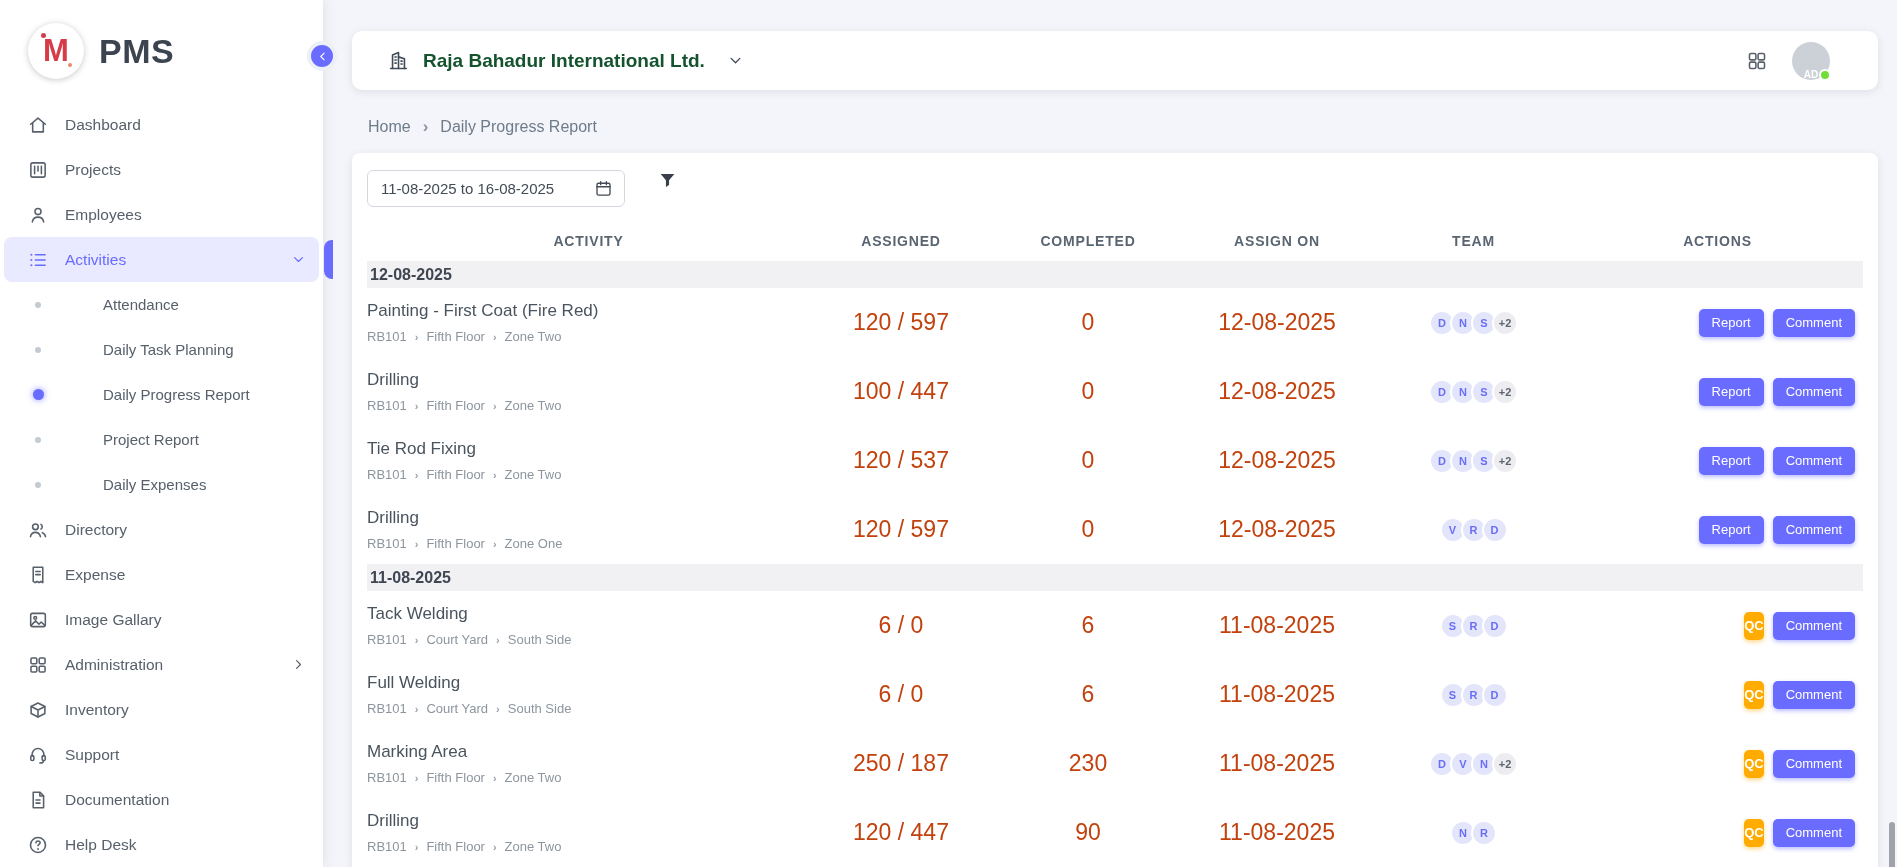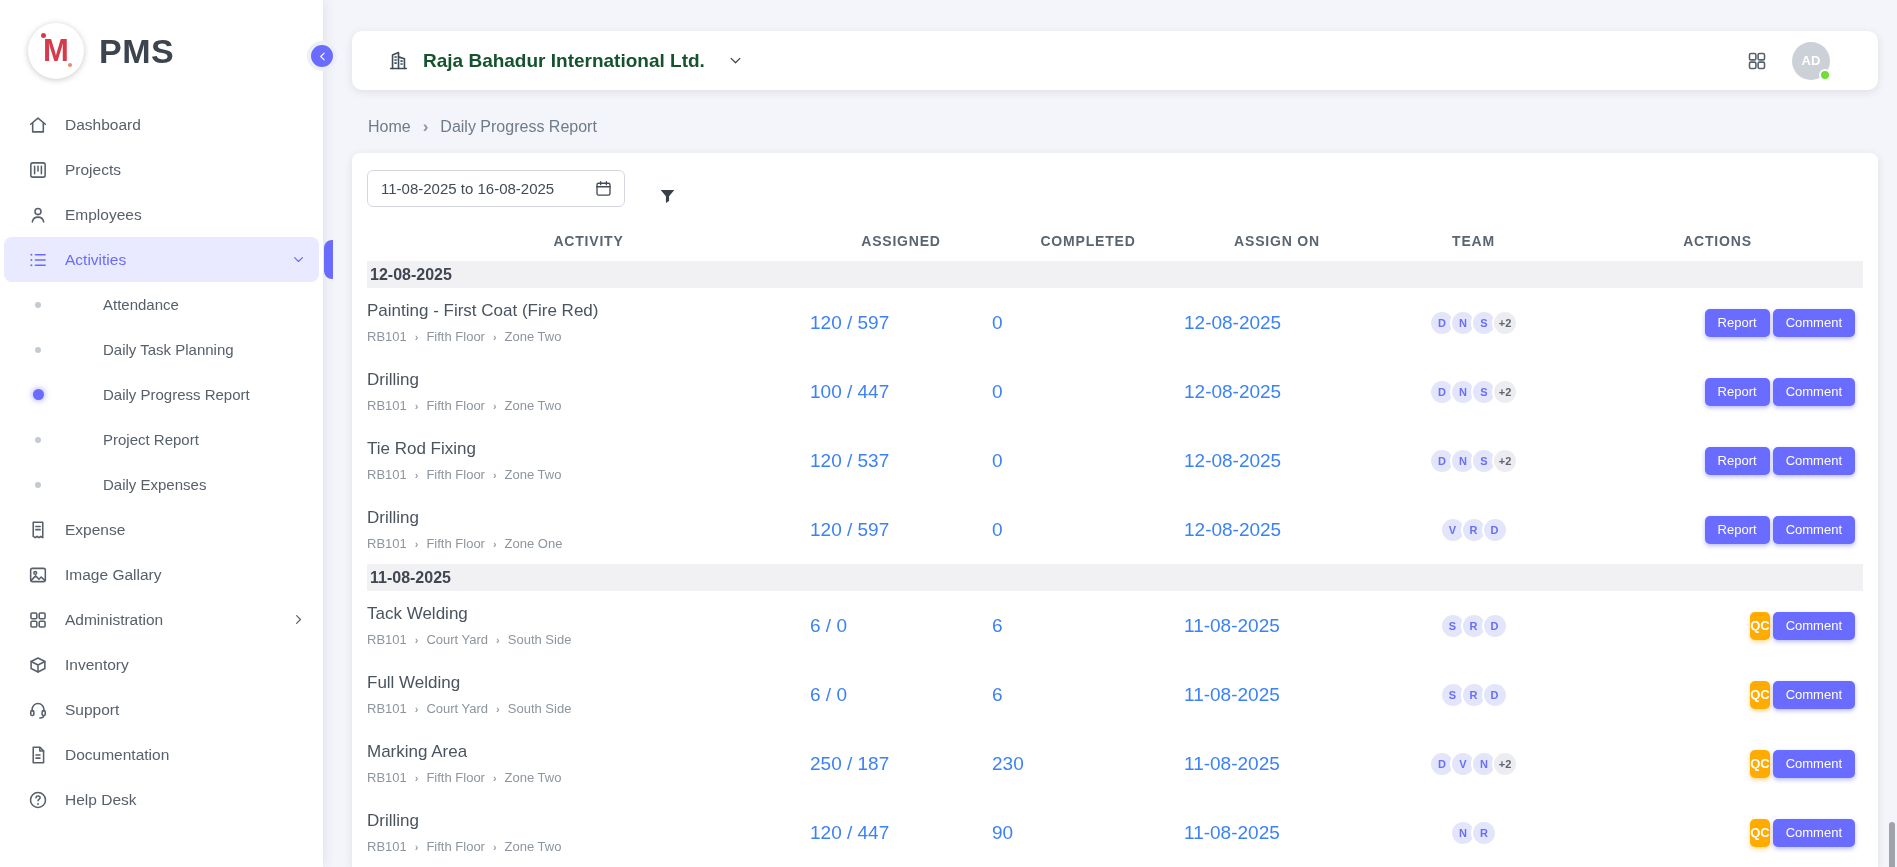--- a/index.html
+++ b/index.html
@@ -43,49 +43,49 @@
   .navbar{height:59px;background:#fff;border-radius:10px;box-shadow:0 2px 8px rgba(76,78,100,.12);display:flex;align-items:center;padding:0 48px 0 35px;flex:none}
   .company{display:flex;align-items:center;gap:13px;cursor:pointer;color:#414b57}
   .co-icon{display:flex}
   .co-icon svg{width:23px;height:23px}
   .company-name{font-size:19px;font-weight:700;color:#14532d}
   .chev-dn{display:flex;margin-left:8px}
   .chev-dn svg{width:19px;height:19px}
   .nav-right{margin-left:auto;display:flex;align-items:center;gap:24px}
   .grid-btn{display:flex;cursor:pointer;color:#57606b}
   .grid-btn svg{width:22px;height:22px}
-  .avatar{width:38px;height:38px;border-radius:50%;background:#ccd1d8;color:#fff;font-weight:700;font-size:13px;display:flex;align-items:center;justify-content:center;position:relative;cursor:pointer}
+  .avatar{width:38px;height:38px;border-radius:50%;background:#ccd1d8;color:#fff;font-weight:700;font-size:10px;display:flex;align-items:flex-end;justify-content:center;position:relative;cursor:pointer}
   .status-dot{position:absolute;right:-1px;bottom:-1px;width:12px;height:12px;border-radius:50%;background:var(--success);border:2px solid #fff}
 
   .breadcrumb{display:flex;align-items:center;gap:12px;margin:27px 0 0 16px;font-size:16px;color:#6e7b89;flex:none;height:19px}
   .breadcrumb a{color:#6e7b89;text-decoration:none;cursor:pointer}
   .bc-sep{font-size:17px;color:#8b95a1;line-height:1;font-weight:700}
 
   .card{margin-top:17px;background:#fff;border-radius:8px 8px 0 0;box-shadow:0 2px 8px rgba(76,78,100,.12);padding:17px 15px 0;flex:1;overflow:hidden}
-  .toolbar{display:flex;align-items:flex-end;gap:32px}
+  .toolbar{display:flex;align-items:flex-start;gap:32px}
   .date-input{width:258px;height:37px;border:1px solid #d4d8de;border-radius:6px;display:flex;align-items:center;justify-content:space-between;padding:0 11px 0 13px;font-size:15px;color:#434b55;cursor:pointer;background:#fff}
   .cal-icon{display:flex;color:#434b55}
   .cal-icon svg{width:19px;height:19px}
   .filter-btn{display:flex;cursor:pointer;color:#39404a}
   .filter-btn svg{width:21px;height:21px}
 
   .thead,.trow{display:grid;grid-template-columns:443px 182px 192px 186px 207px 281px;align-items:center}
   .thead{height:40px;margin-top:14px}
   .th{text-align:center;font-size:14px;font-weight:700;color:#5a6572;letter-spacing:.8px}
   .group-row{height:27px;background:#f1f1f4;display:flex;align-items:center;padding-left:3px;font-size:16px;font-weight:700;color:#3f4652}
   .trow{height:69px}
   .activity-name{font-size:17px;color:#4a545e;margin-bottom:8px}
   .path{display:flex;align-items:center;gap:8px;font-size:13px;color:#8d959e}
   .psep{font-size:11px;color:#99a1aa;font-weight:700}
-  .cell-c{text-align:left;font-size:19px;color:#3b82f6}
+  .cell-c{text-align:center;font-size:23px;color:#c2410c}
   .team-cell{display:flex;justify-content:center}
   .t-avatar{width:26px;height:26px;border-radius:50%;background:#e3e5fb;color:#6a6ef5;font-size:11px;font-weight:700;display:flex;align-items:center;justify-content:center;border:2px solid #fff;flex:none}
   .t-avatar + .t-avatar{margin-left:-5px}
   .t-more{background:#ededf1;color:#5d6570}
-  .actions-cell{display:flex;justify-content:flex-end;gap:3px;padding-right:3px}
+  .actions-cell{display:flex;justify-content:flex-end;gap:9px;padding-right:3px}
   .btn{height:28px;border:none;border-radius:5px;color:#fff;font-size:13px;font-weight:500;padding:0 13px;cursor:pointer;font-family:inherit;display:flex;align-items:center}
   .btn.primary{background:var(--primary);box-shadow:0 2px 4px rgba(105,108,255,.45)}
   .btn.warning{background:var(--warning);box-shadow:0 2px 4px rgba(255,171,0,.45);font-weight:700;padding:0 0}
 
   .scroll-thumb{position:absolute;right:2px;top:822px;width:6px;height:60px;border-radius:3px;background:#a0a3a9;z-index:9}
 </style>
 </head>
 <body>
 
 <div class="app">
@@ -166,20 +166,31 @@
           <span class="bullet-wrap">
             <span class="bullet"></span>
           </span>
           <span class="sub-label">Project Report</span>
         </div>
         <div class="sub-item">
           <span class="bullet-wrap">
             <span class="bullet"></span>
           </span>
           <span class="sub-label">Daily Expenses</span>
+        </div>
+        <div class="m-item">
+          <span class="mi">
+            <svg viewBox="0 0 24 24" fill="none" stroke="currentColor" stroke-width="1.7" stroke-linecap="round" stroke-linejoin="round" aria-hidden="true">
+              <circle cx="9.2" cy="8.5" r="3.1"></circle>
+              <path d="M3.8 19.3c.6-3 2.8-4.7 5.4-4.7s4.8 1.7 5.4 4.7"></path>
+              <path d="M15.2 5.9a3.1 3.1 0 0 1 0 5.2"></path>
+              <path d="M16.8 14.9c1.8.6 3 2.1 3.4 4.4"></path>
+            </svg>
+          </span>
+          <span>Directory</span>
         </div>
         <div class="m-item">
           <span class="mi">
             <svg viewBox="0 0 24 24" fill="none" stroke="currentColor" stroke-width="1.7" stroke-linecap="round" stroke-linejoin="round" aria-hidden="true">
               <path d="M6.8 3.6h10.4v16.8l-2.1-1.4-2 1.4-2.1-1.4-2 1.4-2.2-1.4z"></path>
               <path d="M9.6 8.2h4.8M9.6 11.6h4.8"></path>
             </svg>
           </span>
           <span>Expense</span>
         </div>

